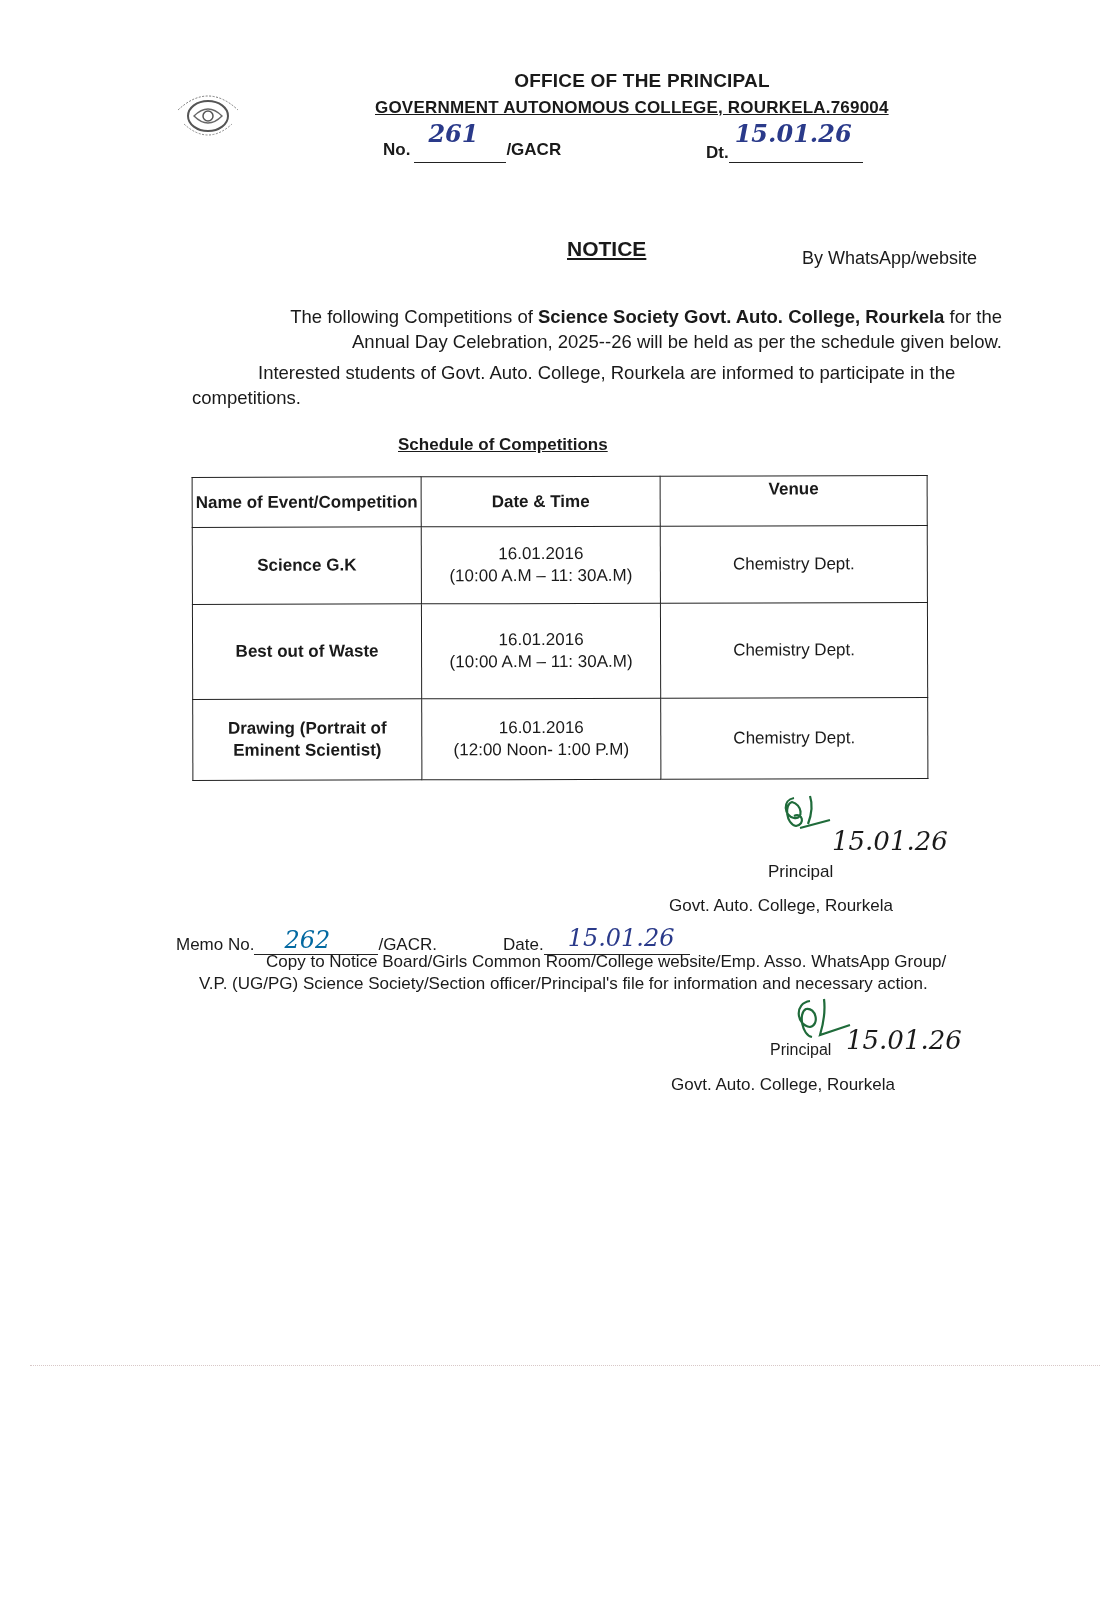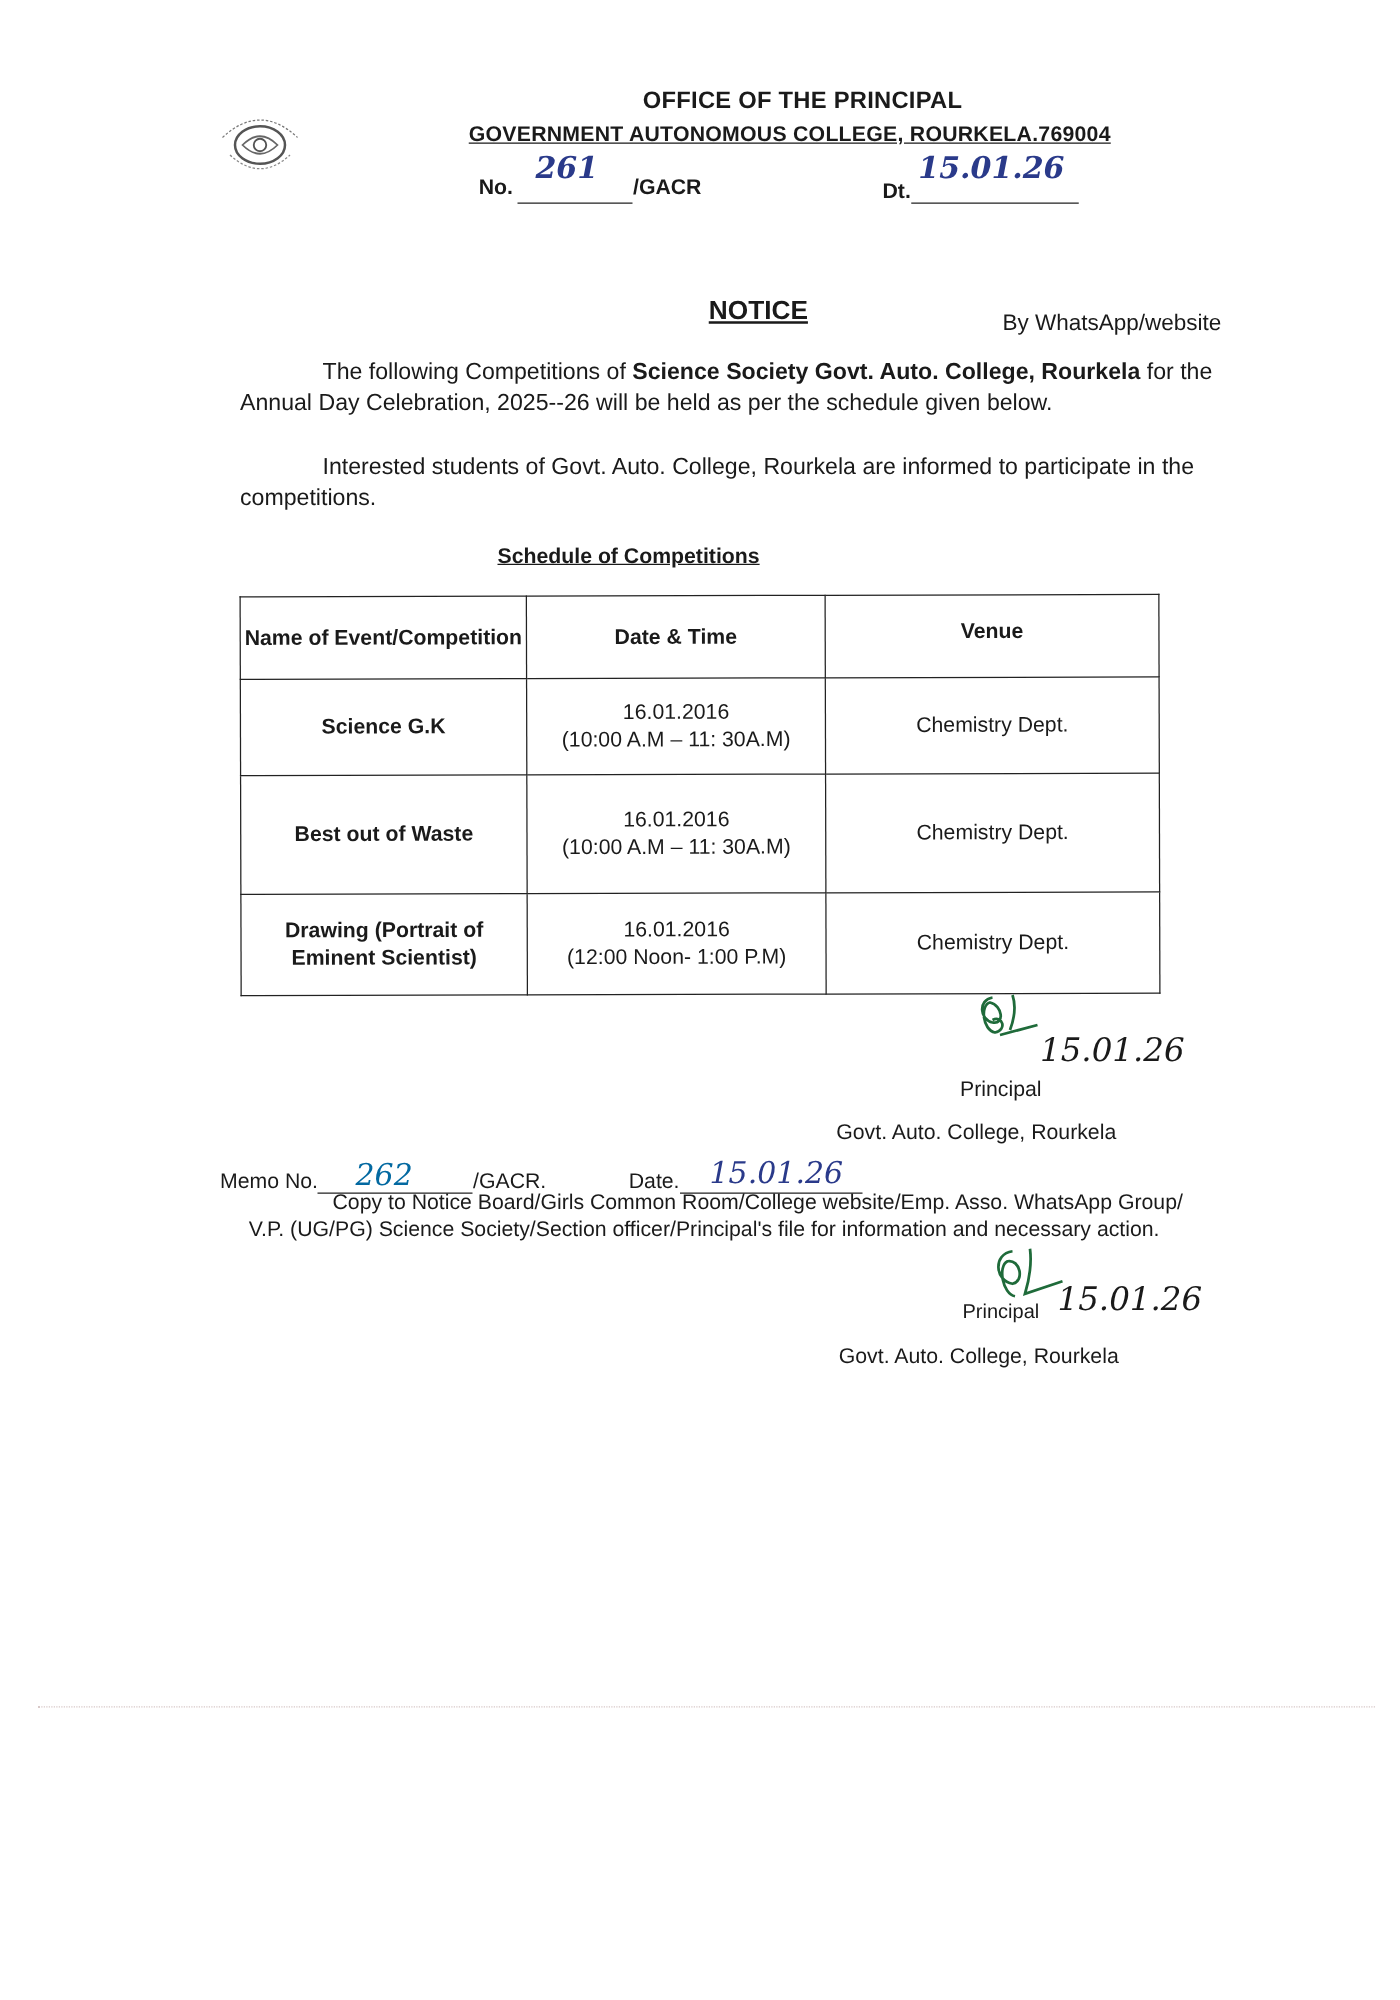--- a/index.html
+++ b/index.html
@@ -11,28 +11,28 @@
     .logo { left: 170px; top: 80px; width: 76px; height: 70px; }
     .hdr1 { left: 0; width: 1284px; top: 70px; text-align: center; font-weight: bold; font-size: 19px; letter-spacing: 0.2px; }
     .hdr2 { left: 375px; top: 98px; font-weight: bold; font-size: 17px; letter-spacing: 0.2px; text-decoration: underline; }
     .numline { left: 383px; top: 140px; font-weight: bold; font-size: 17px; display: flex; align-items: flex-start; }
     .blank { display: inline-block; border-bottom: 1.5px solid #222; position: relative; height: 22px; }
     .hand { font-family: "DejaVu Serif", serif; font-style: italic; color: #2a3a8a; font-size: 24px; position: absolute; bottom: 14px; white-space: nowrap; }
     .dtline { left: 706px; top: 140px; font-weight: bold; font-size: 17px; display: flex; align-items: flex-end; }
     .notice-title { left: 567px; top: 214px; font-weight: bold; font-size: 21px; text-decoration: underline; margin-top: 23px; }
     .by { left: 802px; top: 248px; font-size: 18px; }
     .para { font-size: 18.5px; line-height: 25px; }
-    .p1 { left: 192px; top: 284px; width: 810px; }
+    .p1 { left: 192px; top: 304px; width: 810px; text-align: right; }
     .p2 { left: 192px; top: 360px; width: 810px; }
     .indent { display: inline-block; width: 66px; }
     .sched-title { left: 398px; top: 435px; font-weight: bold; font-size: 17px; text-decoration: underline; }
     table.sched { position: absolute; left: 192px; top: 476px; width: 736px; border-collapse: collapse; transform: rotate(-0.15deg); }
     table.sched td, table.sched th { border: 1.8px solid #222; text-align: center; vertical-align: middle; font-size: 17px; line-height: 22px; }
     table.sched th { font-weight: bold; height: 46px; }
-    table.sched th.venue-h { vertical-align: top; padding-top: 18px; }
+    table.sched th.venue-h { vertical-align: top; padding-top: 2px; }
     td.ev { font-weight: bold; width: 226px; }
     td.dt { width: 236px; }
     tr.r1 td { height: 74px; }
     tr.r2 td { height: 92px; }
     tr.r3 td { height: 78px; }
     .sig1 { left: 780px; top: 790px; width: 160px; height: 80px; }
     .sig-date { font-family: "DejaVu Serif", serif; font-style: italic; color: #1a1a1a; font-size: 26px; position: absolute; }
     .principal1 { left: 768px; top: 862px; font-size: 17px; }
     .college1 { left: 669px; top: 896px; font-size: 17px; }
     .memoline { left: 132px; top: 932px; font-size: 17px; display: flex; align-items: flex-end; margin-left: 44px; }

